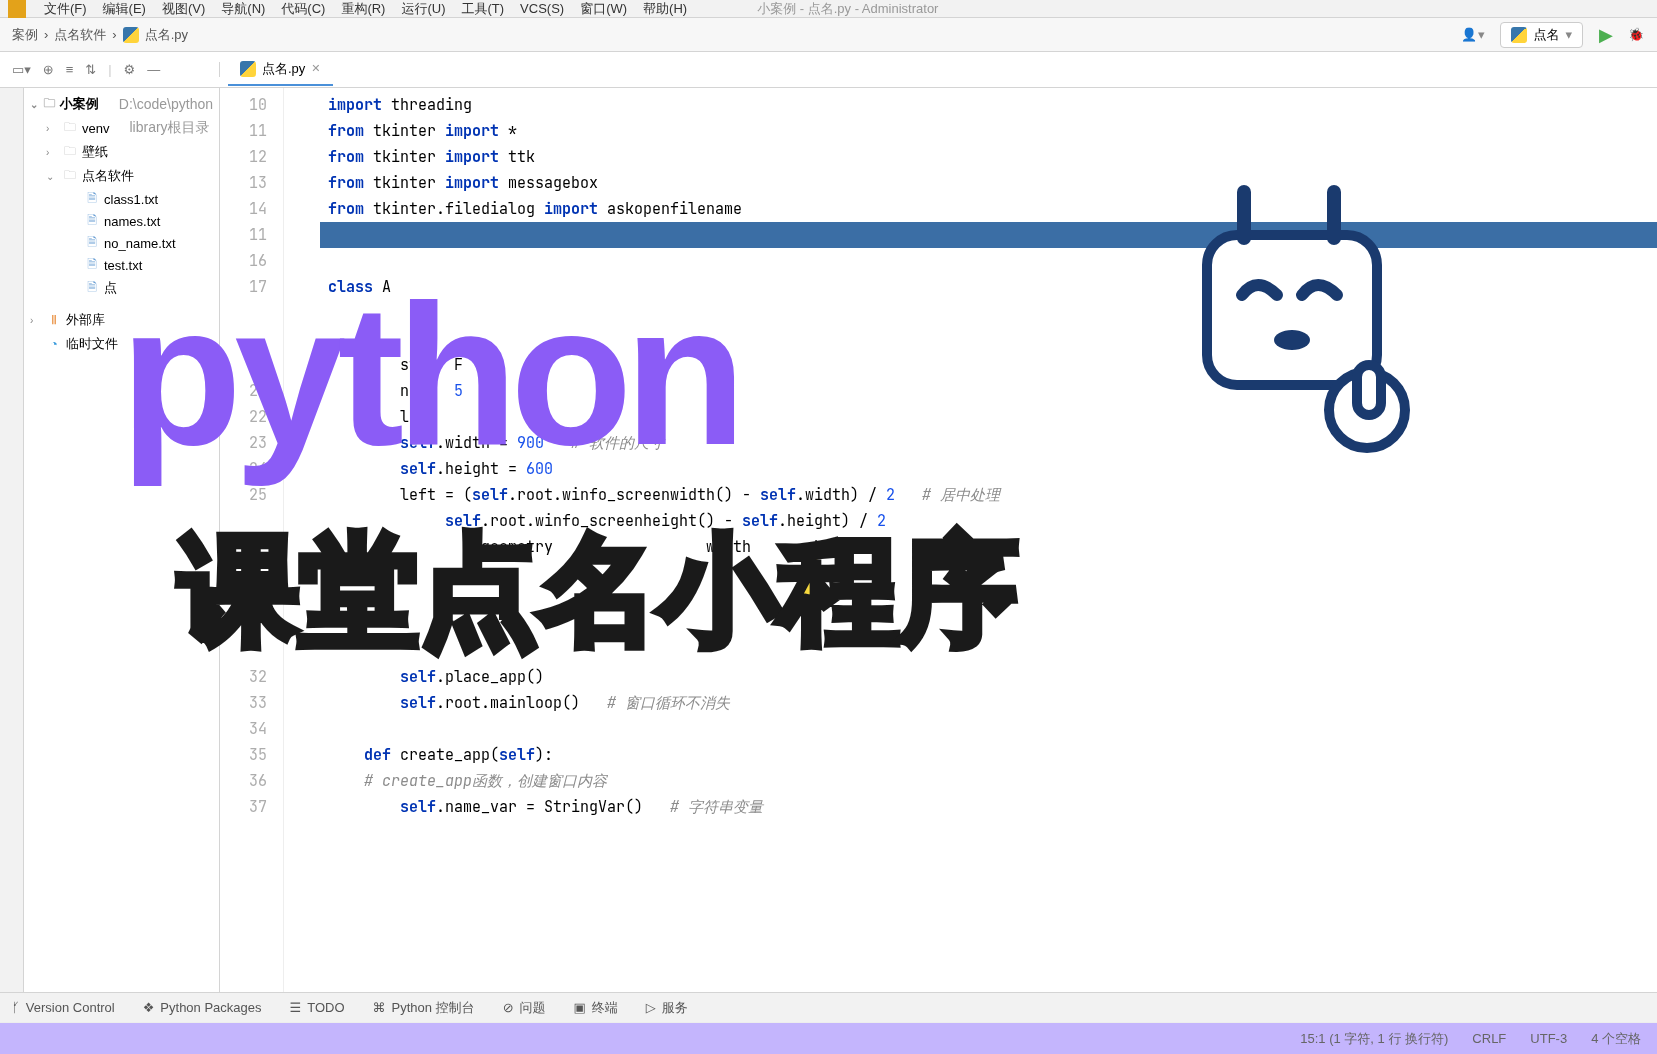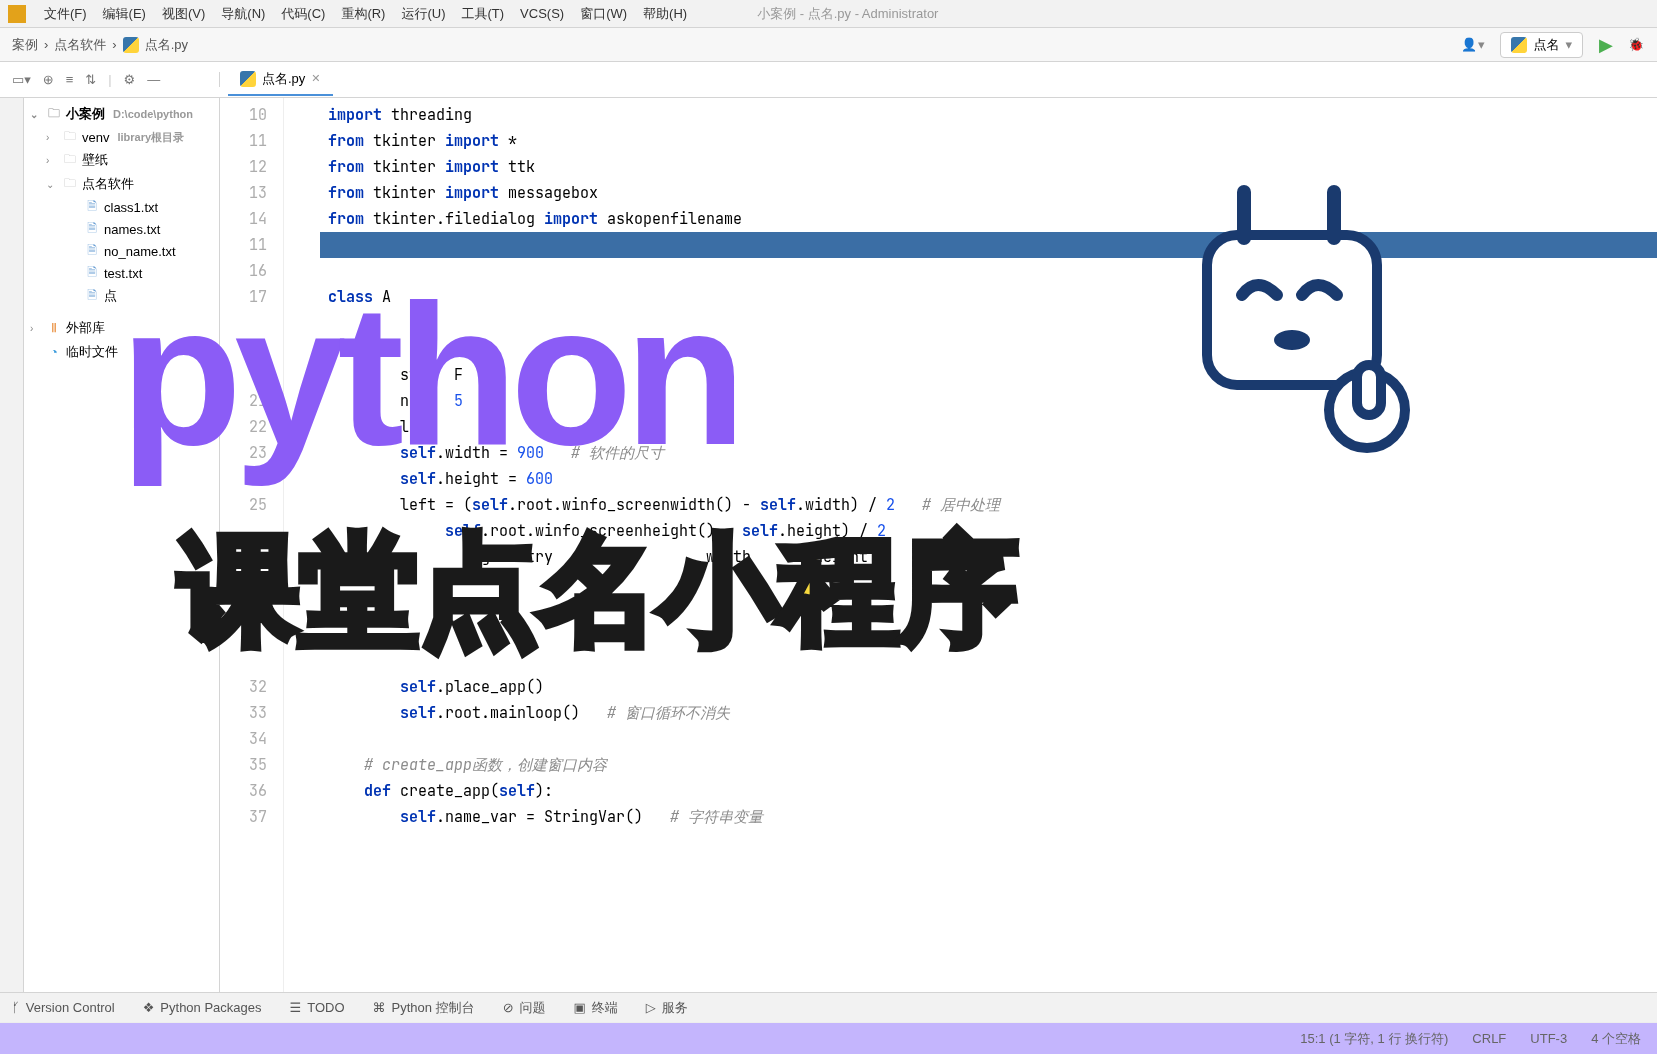--- a/index.html
+++ b/index.html
@@ -1,17 +1,17 @@
 <!DOCTYPE html>
 <html><head>
 <meta charset="utf-8">
 <style>
 * { margin: 0; padding: 0; box-sizing: border-box; }
 body { font-family: "Microsoft YaHei", sans-serif; font-size: 13px; background: #fff; overflow: hidden; width: 1657px; height: 1054px; position: relative; }
-.menubar { display: flex; align-items: center; height: 28px; background: #f2f2f2; border-bottom: 1px solid #d4d4d4; padding: 0 8px; gap: 4px; }
+.menubar { display: flex; align-items: center; height: 18px; background: #f2f2f2; border-bottom: 1px solid #d4d4d4; padding: 0 8px; gap: 4px; }
 .menubar .logo { width: 18px; height: 18px; background: #e3a21a; margin-right: 8px; }
 .menubar .menu-item { padding: 4px 6px; color: #333; cursor: pointer; }
 .menubar .title { margin-left: 60px; color: #999; font-size: 13px; }
 .breadcrumb-bar { display: flex; align-items: center; height: 34px; background: #f7f7f7; border-bottom: 1px solid #d4d4d4; padding: 0 12px; justify-content: space-between; }
 .breadcrumb-bar .crumbs { display: flex; align-items: center; gap: 6px; color: #555; }
 .breadcrumb-bar .right { display: flex; align-items: center; gap: 16px; }
 .run-config { border: 1px solid #ccc; border-radius: 4px; padding: 3px 10px; display: flex; align-items: center; gap: 6px; background: #fff; }
 .run-btn { color: #4caf50; font-size: 18px; }
 .toolbar-row { display: flex; align-items: center; height: 36px; border-bottom: 1px solid #d4d4d4; }
 .toolbar-left { display: flex; align-items: center; gap: 12px; padding: 0 12px; border-right: 1px solid #d4d4d4; width: 220px; color: #777; }
@@ -19,21 +19,21 @@
 .editor-tabs { display: flex; align-items: center; padding-left: 8px; }
 .editor-tab { display: flex; align-items: center; gap: 6px; padding: 6px 12px; border-bottom: 2px solid #4a90d9; background: #fff; }
 .editor-tab .close { color: #999; font-size: 11px; }
 .main { display: flex; height: 940px; }
 .sidebar-rail { width: 24px; background: #f2f2f2; border-right: 1px solid #d4d4d4; writing-mode: vertical-lr; text-align: center; padding-top: 10px; color: #666; font-size: 11px; }
 .project-tree { width: 196px; background: #fff; border-right: 1px solid #d4d4d4; padding: 4px 0; font-size: 13px; overflow: hidden; }
 .tree-item { display: flex; align-items: center; padding: 3px 6px; gap: 4px; white-space: nowrap; cursor: pointer; }
 .tree-item.root { font-weight: bold; }
 .tree-item .chev { width: 12px; color: #888; font-size: 10px; }
 .tree-item .icon { width: 16px; height: 16px; display: inline-flex; align-items: center; justify-content: center; font-size: 12px; }
-.tree-item .path { color: #999; font-weight: bold; font-size: 11px; margin-left: 4px; }
+.tree-item .path { color: #999; font-weight: normal; font-size: 14px; margin-left: 16px; }
 .indent-1 { padding-left: 22px; }
 .indent-2 { padding-left: 44px; }
 .folder-icon { color: #b8b8b8; }
 .file-icon { color: #6a9fd4; }
 .editor { flex: 1; display: flex; background: #fff; position: relative; font-family: "JetBrains Mono", Consolas, monospace; font-size: 15px; gap: 36px; }
 .gutter { width: 64px; background: #fff; text-align: right; padding: 4px 16px 4px 4px; color: #adadad; border-right: 1px solid #eee; }
 .gutter div { height: 26px; line-height: 26px; }
 .code { flex: 1; padding: 4px 0; position: relative; }
 .code-line { height: 26px; line-height: 26px; white-space: pre; padding-left: 8px; }
 .code-line.hl { background: #3b6ea5; color: #fff; }
@@ -222,22 +222,22 @@
         <div class="code-line ">        left = (<span class="kw">self</span>.root.winfo_screenwidth() - <span class="kw">self</span>.width) / <span class="num">2</span>   <span class="com"># 居中处理</span></div>
         <div class="code-line ">             <span class="kw">self</span>.root.winfo_screenheight() - <span class="kw">self</span>.height) / <span class="num">2</span></div>
         <div class="code-line ">                .geometry                 width       height</div>
         <div class="code-line "></div>
         <div class="code-line "></div>
         <div class="code-line "></div>
         <div class="code-line "></div>
         <div class="code-line ">        <span class="kw">self</span>.place_app()</div>
         <div class="code-line ">        <span class="kw">self</span>.root.mainloop()   <span class="com"># 窗口循环不消失</span></div>
         <div class="code-line "></div>
+        <div class="code-line ">    <span class="kw">def</span> create_app(<span class="kw">self</span>):</div>
         <div class="code-line ">    <span class="com"># create_app函数，创建窗口内容</span></div>
-        <div class="code-line ">    <span class="kw">def</span> create_app(<span class="kw">self</span>):</div>
         <div class="code-line ">        <span class="kw">self</span>.name_var = StringVar()   <span class="com"># 字符串变量</span></div>
       </div>
   </div>
 </div>
 
 <div class="overlay-python">python</div>
 <div class="overlay-subtitle">课堂点名小程序</div>
 <svg class="mascot" viewBox="0 0 280 300">
   <rect x="60" y="70" width="170" height="150" rx="30" fill="#fff" stroke="#1a3a6e" stroke-width="10"></rect>
   <rect x="90" y="20" width="14" height="60" rx="7" fill="#1a3a6e"></rect>

